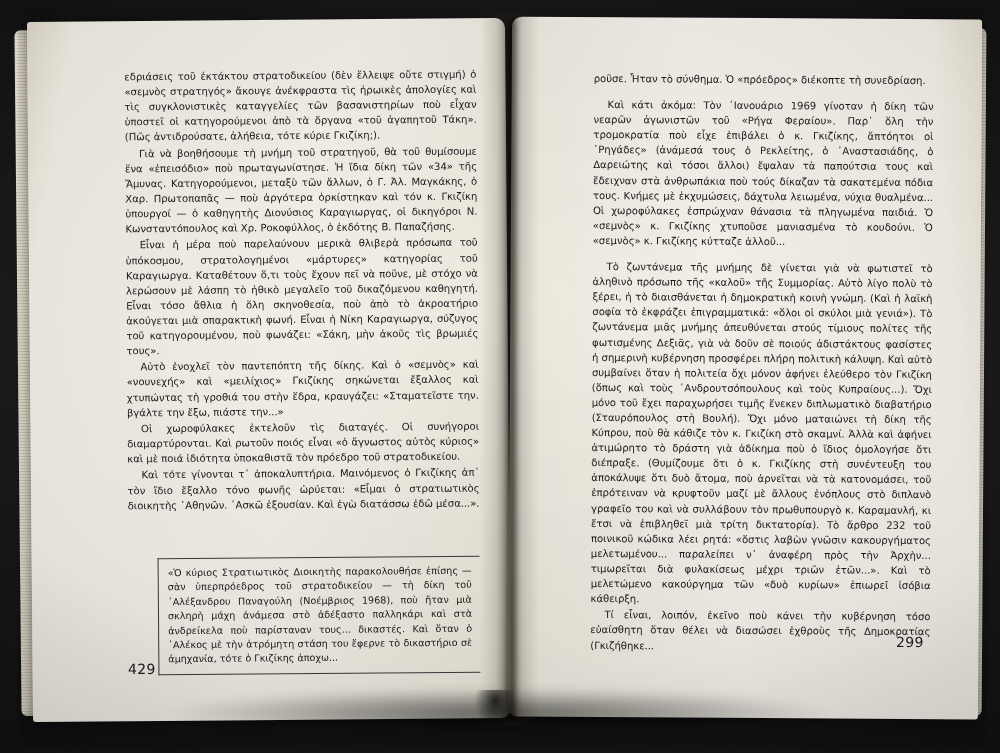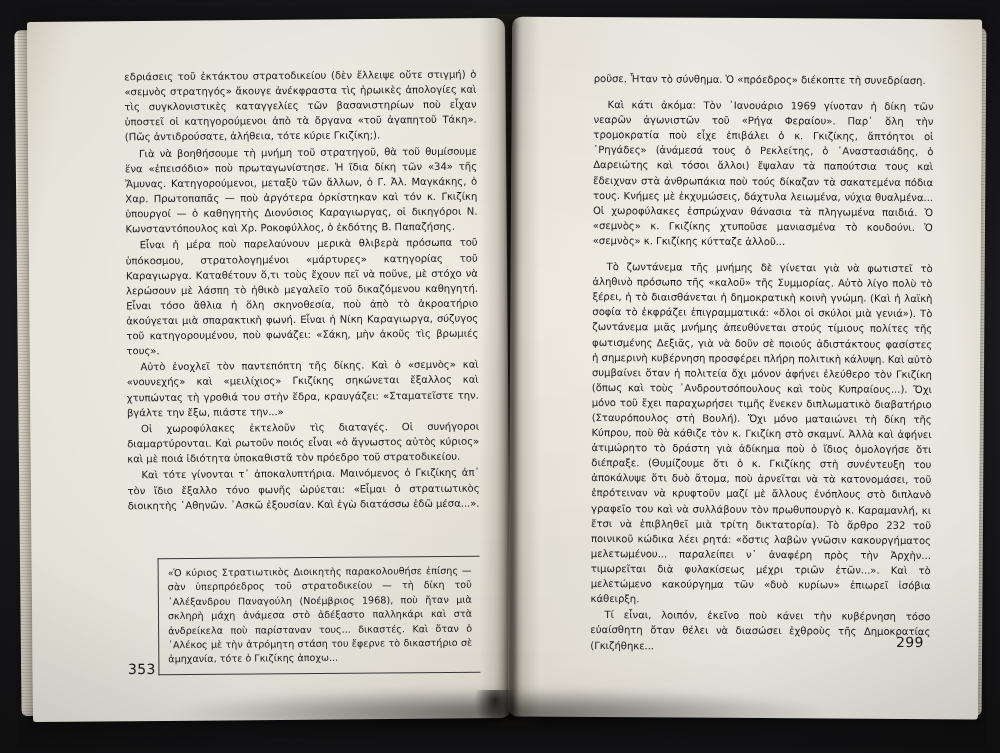--- a/index.html
+++ b/index.html
@@ -236,21 +236,21 @@
       <p class="para">Εἶναι ἡ μέρα ποὺ παρελαύνουν μερικὰ θλιβερὰ πρόσωπα τοῦ ὑπόκοσμου, στρατολογημένοι «μάρτυρες» κατηγορίας τοῦ Καραγιωργα. Καταθέτουν ὅ,τι τοὺς ἔχουν πεῖ νὰ ποῦνε, μὲ στόχο νὰ λερώσουν μὲ λάσπη τὸ ἠθικὸ μεγαλεῖο τοῦ δικαζόμενου καθηγητή. Εἶναι τόσο ἄθλια ἡ ὅλη σκηνοθεσία, ποὺ ἀπὸ τὸ ἀκροατήριο ἀκούγεται μιὰ σπαρακτικὴ φωνή. Εἶναι ἡ Νίκη Καραγιωργα, σύζυγος τοῦ κατηγορουμένου, ποὺ φωνάζει: «Σάκη, μὴν ἀκοῦς τὶς βρωμιές τους».</p>
       <p class="para">Αὐτὸ ἐνοχλεῖ τὸν παντεπόπτη τῆς δίκης. Καὶ ὁ «σεμνὸς» καὶ «νουνεχής» καὶ «μειλίχιος» Γκιζίκης σηκώνεται ἔξαλλος καὶ χτυπώντας τὴ γροθιά του στὴν ἕδρα, κραυγάζει: «Σταματεῖστε την. βγάλτε την ἔξω, πιάστε την...»</p>
       <p class="para">Οἱ χωροφύλακες ἐκτελοῦν τὶς διαταγές. Οἱ συνήγοροι διαμαρτύρονται. Καὶ ρωτοῦν ποιός εἶναι «ὁ ἄγνωστος αὐτὸς κύριος» καὶ μὲ ποιά ἰδιότητα ὑποκαθιστᾶ τὸν πρόεδρο τοῦ στρατοδικείου.</p>
       <p class="para">Καὶ τότε γίνονται τ᾽ ἀποκαλυπτήρια. Μαινόμενος ὁ Γκιζίκης ἀπ᾽ τὸν ἴδιο ἔξαλλο τόνο φωνῆς ὡρύεται: «Εἶμαι ὁ στρατιωτικὸς διοικητὴς ᾽Αθηνῶν. ᾽Ασκῶ ἐξουσίαν. Καὶ ἐγὼ διατάσσω ἐδῶ μέσα...».</p>
     </div>
 
     <div class="quote-box">
       <p>«Ὁ κύριος Στρατιωτικὸς Διοικητὴς παρακολουθήσε ἐπίσης — σὰν ὑπερπρόεδρος τοῦ στρατοδικείου — τὴ δίκη τοῦ ᾽Αλέξανδρου Παναγούλη (Νοέμβριος 1968), ποὺ ἤταν μιὰ σκληρὴ μάχη ἀνάμεσα στὸ ἀδέξαστο παλληκάρι καὶ στὰ ἀνδρείκελα ποὺ παρίσταναν τους... δικαστές. Καὶ ὅταν ὁ ᾽Αλέκος μὲ τὴν ἀτρόμητη στάση του ἔφερνε τὸ δικαστήριο σὲ ἀμηχανία, τότε ὁ Γκιζίκης ἀποχω...</p>
     </div>
 
-    <div class="folio folio-left">353</div>
+    <div class="folio folio-left">429</div>
 
     <div class="col col-right">
       <p class="para noindent">ροῦσε. Ἦταν τὸ σύνθημα. Ὁ «πρόεδρος» διέκοπτε τὴ συνεδρίαση.</p>
       <p class="para gap">Καὶ κάτι ἀκόμα: Τὸν ᾽Ιανουάριο 1969 γίνοταν ἡ δίκη τῶν νεαρῶν ἀγωνιστῶν τοῦ «Ρήγα Φεραίου». Παρ᾽ ὅλη τὴν τρομοκρατία ποὺ εἶχε ἐπιβάλει ὁ κ. Γκιζίκης, ἄπτόητοι οἱ ᾽Ρηγάδες» (ἀνάμεσά τους ὁ Ρεκλείτης, ὁ ᾽Αναστασιάδης, ὁ Δαρειώτης καὶ τόσοι ἄλλοι) ἔψαλαν τὰ παπούτσια τους καὶ ἔδειχναν στὰ ἀνθρωπάκια ποὺ τούς δίκαζαν τὰ σακατεμένα πόδια τους. Κνήμες μὲ ἐκχυμώσεις, δάχτυλα λειωμένα, νύχια θυαλμένα... Οἱ χωροφύλακες ἐσπρώχναν θάνασια τὰ πληγωμένα παιδιά. Ὁ «σεμνὸς» κ. Γκιζίκης χτυποῦσε μανιασμένα τὸ κουδούνι. Ὁ «σεμνὸς» κ. Γκιζίκης κύτταζε ἀλλοῦ...</p>
       <p class="para gap">Τὸ ζωντάνεμα τῆς μνήμης δὲ γίνεται γιὰ νὰ φωτιστεῖ τὸ ἀληθινὸ πρόσωπο τῆς «καλοῦ» τῆς Συμμορίας. Αὐτὸ λίγο πολὺ τὸ ξέρει, ἡ τὸ διαισθάνεται ἡ δημοκρατικὴ κοινὴ γνώμη. (Καὶ ἡ λαϊκὴ σοφία τὸ ἐκφράζει ἐπιγραμματικά: «ὅλοι οἱ σκύλοι μιὰ γενιά»). Τὸ ζωντάνεμα μιᾶς μνήμης ἀπευθύνεται στούς τίμιους πολίτες τῆς φωτισμένης Δεξιᾶς, γιὰ νὰ δοῦν σὲ ποιούς ἀδιστάκτους φασίστες ἡ σημερινὴ κυβέρνηση προσφέρει πλήρη πολιτικὴ κάλυψη. Καὶ αὐτὸ συμβαίνει ὅταν ἡ πολιτεία ὄχι μόνον ἀφήνει ἐλεύθερο τὸν Γκιζίκη (ὅπως καὶ τοὺς ᾽Ανδρουτσόπουλους καὶ τοὺς Κυπραίους...). Ὄχι μόνο τοῦ ἔχει παραχωρήσει τιμῆς ἕνεκεν διπλωματικὸ διαβατήριο (Σταυρόπουλος στὴ Βουλή). Ὄχι μόνο ματαιώνει τὴ δίκη τῆς Κύπρου, ποὺ θὰ κάθιζε τὸν κ. Γκιζίκη στὸ σκαμνί. Ἀλλὰ καὶ ἀφήνει ἀτιμώρητο τὸ δράστη γιὰ ἀδίκημα ποὺ ὁ ἴδιος ὁμολογήσε ὅτι διέπραξε. (Θυμίζουμε ὅτι ὁ κ. Γκιζίκης στὴ συνέντευξη του ἀποκάλυψε ὅτι δυὸ ἄτομα, ποὺ ἀρνεῖται νὰ τὰ κατονομάσει, τοῦ ἐπρότειναν νὰ κρυφτοῦν μαζί μὲ ἄλλους ἐνόπλους στὸ διπλανὸ γραφεῖο του καὶ νὰ συλλάβουν τὸν πρωθυπουργὸ κ. Καραμανλή, κι ἔτσι νὰ ἐπιβληθεῖ μιὰ τρίτη δικτατορία). Τὸ ἄρθρο 232 τοῦ ποινικοῦ κώδικα λέει ρητά: «ὅστις λαβὼν γνῶσιν κακουργήματος μελετωμένου... παραλείπει ν᾽ ἀναφέρη πρὸς τὴν Ἀρχὴν... τιμωρεῖται διὰ φυλακίσεως μέχρι τριῶν ἐτῶν...». Καὶ τὸ μελετώμενο κακούργημα τῶν «δυὸ κυρίων» ἐπιωρεῖ ἰσόβια κάθειρξη.</p>
       <p class="para">Τί εἶναι, λοιπόν, ἐκεῖνο ποὺ κάνει τὴν κυβέρνηση τόσο εὐαίσθητη ὅταν θέλει νὰ διασώσει ἐχθροὺς τῆς Δημοκρατίας (Γκιζήθηκε...</p>
     </div>
 
     <div class="folio folio-right">299</div>
 

